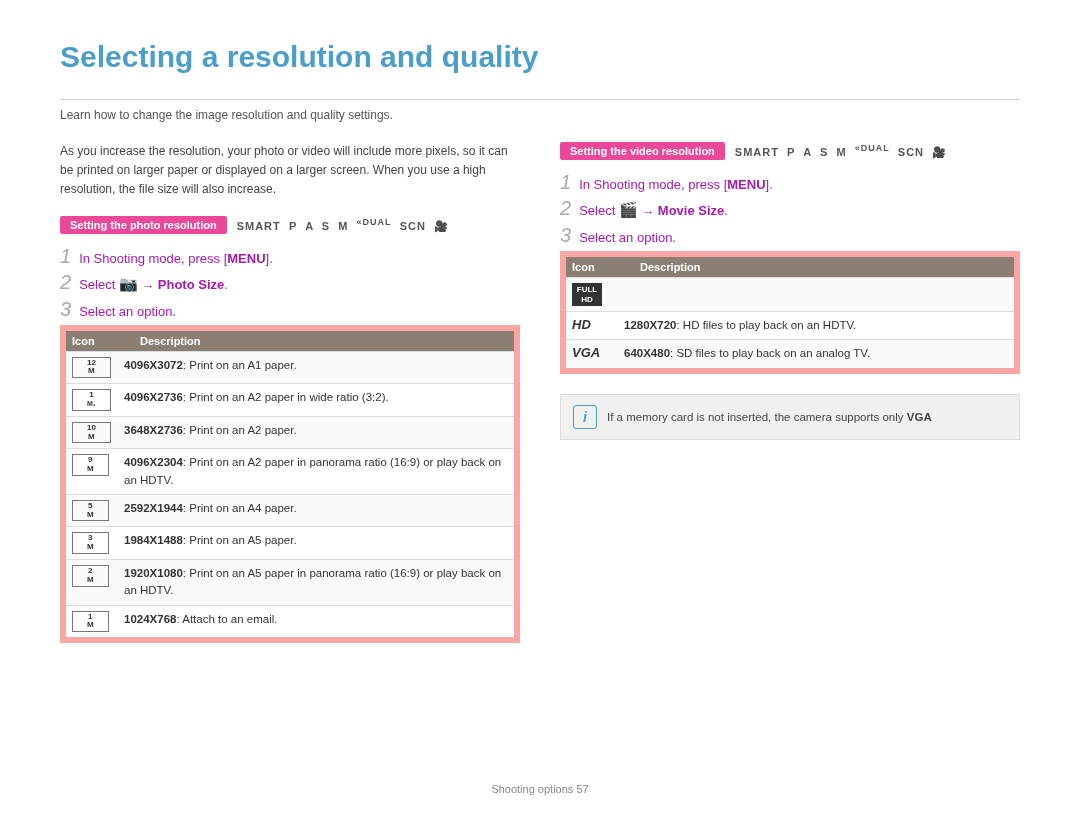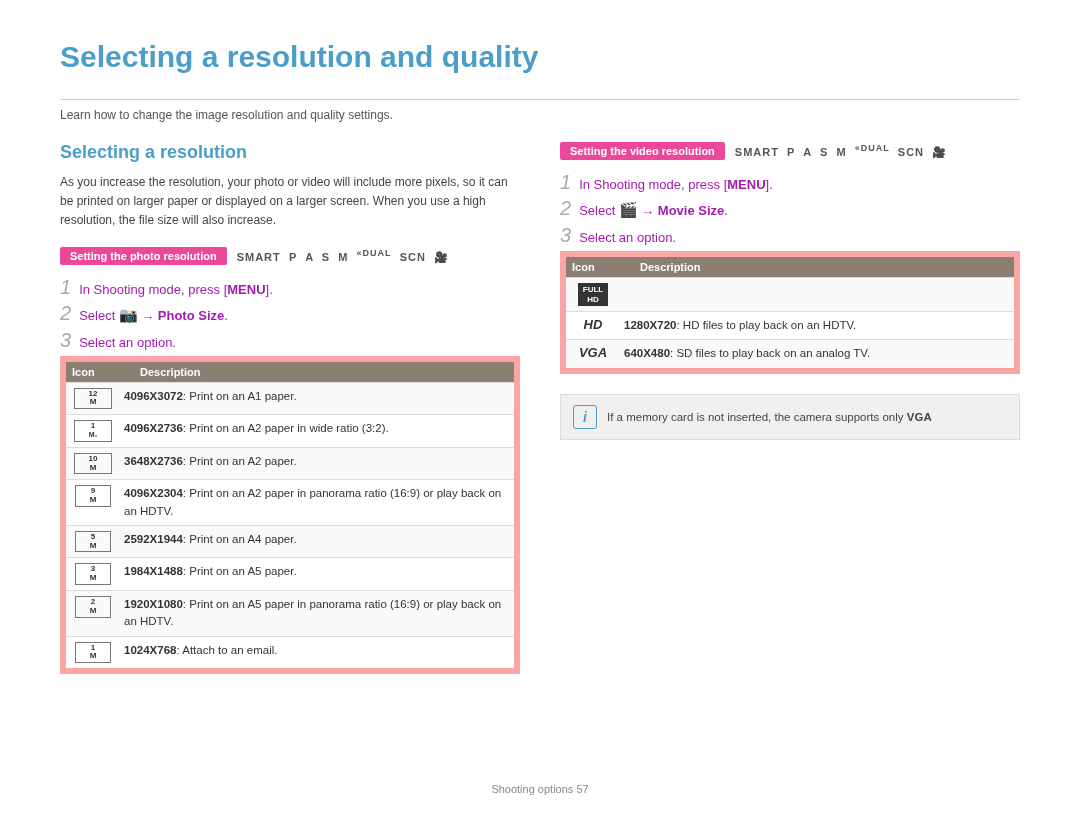--- a/index.html
+++ b/index.html
@@ -125,21 +125,20 @@
       background: #fff;
     }
     .table-row:nth-child(even) {
       background: #fafafa;
     }
     .td-icon {
       width: 42px;
       flex-shrink: 0;
       display: flex;
       align-items: center;
-      justify-content: center;
     }
     .td-desc {
       flex: 1;
       font-size: 11.5px;
       color: #333;
       line-height: 1.5;
     }
     .td-desc strong {
       font-weight: bold;
     }
@@ -216,21 +215,20 @@
 </head>
 <body>
 
 <div class="page">
   <div class="main-title">Selecting a resolution and quality</div>
   <div class="subtitle">Learn how to change the image resolution and quality settings.</div>
 
   <div class="two-col">
 
     <div class="col-left">
-      <div class="section-heading">Selecting a resolution</div>
       <div class="section-body">As you increase the resolution, your photo or video will include more pixels, so it can be printed on larger paper or displayed on a larger screen. When you use a high resolution, the file size will also increase.</div>
 
       <div class="badge-bar">
         <span class="badge">Setting the photo resolution</span>
         <span class="badge-modes">SMART &nbsp;P &nbsp;A &nbsp;S &nbsp;M &nbsp;<span style="font-size:9px;vertical-align:super">«DUAL</span> &nbsp;SCN &nbsp;🎥</span>
       </div>
 
       <div class="step">
         <span class="step-num">1</span>
         <span class="step-text">In Shooting mode, press [<strong>MENU</strong>].</span>

